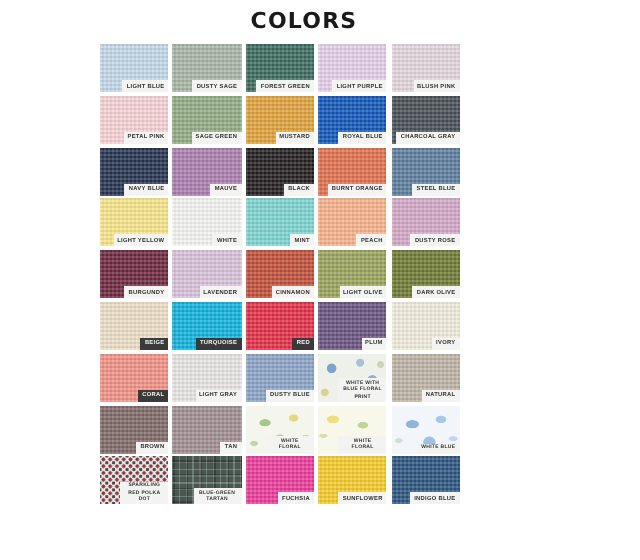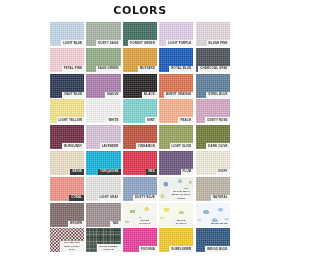--- a/index.html
+++ b/index.html
@@ -18,21 +18,21 @@
   #page {
     position: relative;
     width: 280px;
     height: 280px;
     background: #ffffff;
   }
 
   #title {
     position: absolute;
     top: 4px;
-    left: 0;
+    left: 12px;
     width: 280px;
     text-align: center;
     font-family: "DejaVu Sans", sans-serif;
     font-weight: bold;
     font-size: 11px;
     letter-spacing: 0.6px;
     color: #1a1a1a;
   }
 
   #grid {

